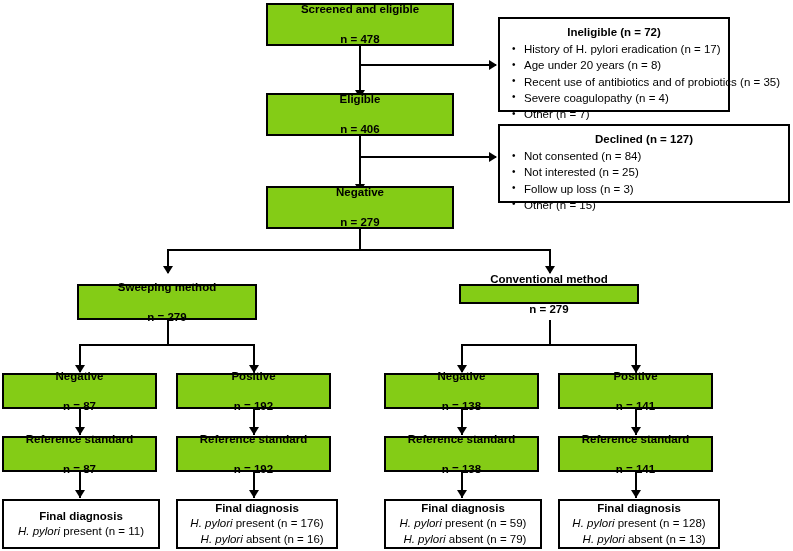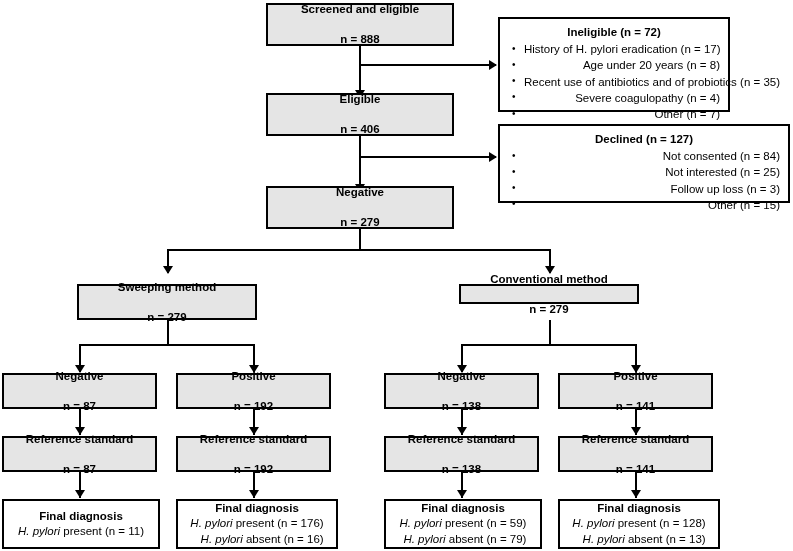--- a/index.html
+++ b/index.html
@@ -17,21 +17,21 @@
     height: 551px;
     background: #ffffff;
     overflow: hidden;
   }
 
   
   .box {
     position: absolute;
     box-sizing: border-box;
     border: 2px solid #000000;
-    background: #e5e5e5;
+    background: #84cc16;
     display: flex;
     flex-direction: column;
     align-items: center;
     justify-content: center;
     text-align: center;
     color: #000000;
     font-size: 11.5px;
     line-height: 15px;
     z-index: 3;
     gap: 15px;
@@ -66,21 +66,20 @@
   .sidebox ul {
     margin: 0;
     padding: 0;
     list-style: none;
   }
   .sidebox li {
     position: relative;
     padding-left: 16px;
     white-space: nowrap;
     font-weight: normal;
-    text-align: right;
   }
   .sidebox li::before {
     content: "\2022";
     position: absolute;
     left: 4px;
     top: -0.5px;
     font-size: 10px;
   }
 
   
@@ -197,21 +196,21 @@
   <div class="arrow-down" style="left:75px; top:490px;"></div>
   <div class="vline" style="left:253px; top:472px; height:26px;"></div>
   <div class="arrow-down" style="left:249px; top:490px;"></div>
   <div class="vline" style="left:461px; top:472px; height:26px;"></div>
   <div class="arrow-down" style="left:457px; top:490px;"></div>
   <div class="vline" style="left:635px; top:472px; height:26px;"></div>
   <div class="arrow-down" style="left:631px; top:490px;"></div>
 
   <div class="box" style="left:266px; top:3px; width:188px; height:43px;">
     <span class="ttl">Screened and eligible</span>
-    <span class="sub">n = 888</span>
+    <span class="sub">n = 478</span>
   </div>
 
   <div class="box" style="left:266px; top:93px; width:188px; height:43px;">
     <span class="ttl">Eligible</span>
     <span class="sub">n = 406</span>
   </div>
 
   <div class="box" style="left:266px; top:186px; width:188px; height:43px;">
     <span class="ttl">Negative</span>
     <span class="sub">n = 279</span>

